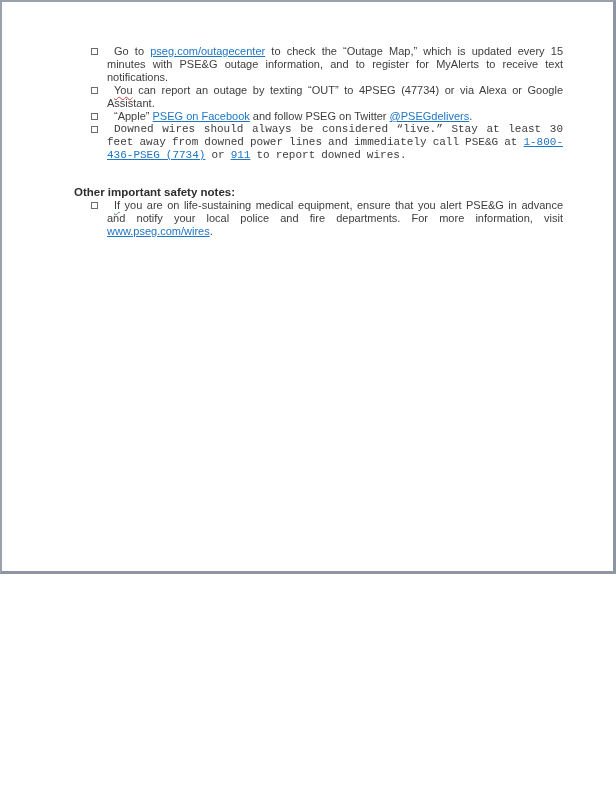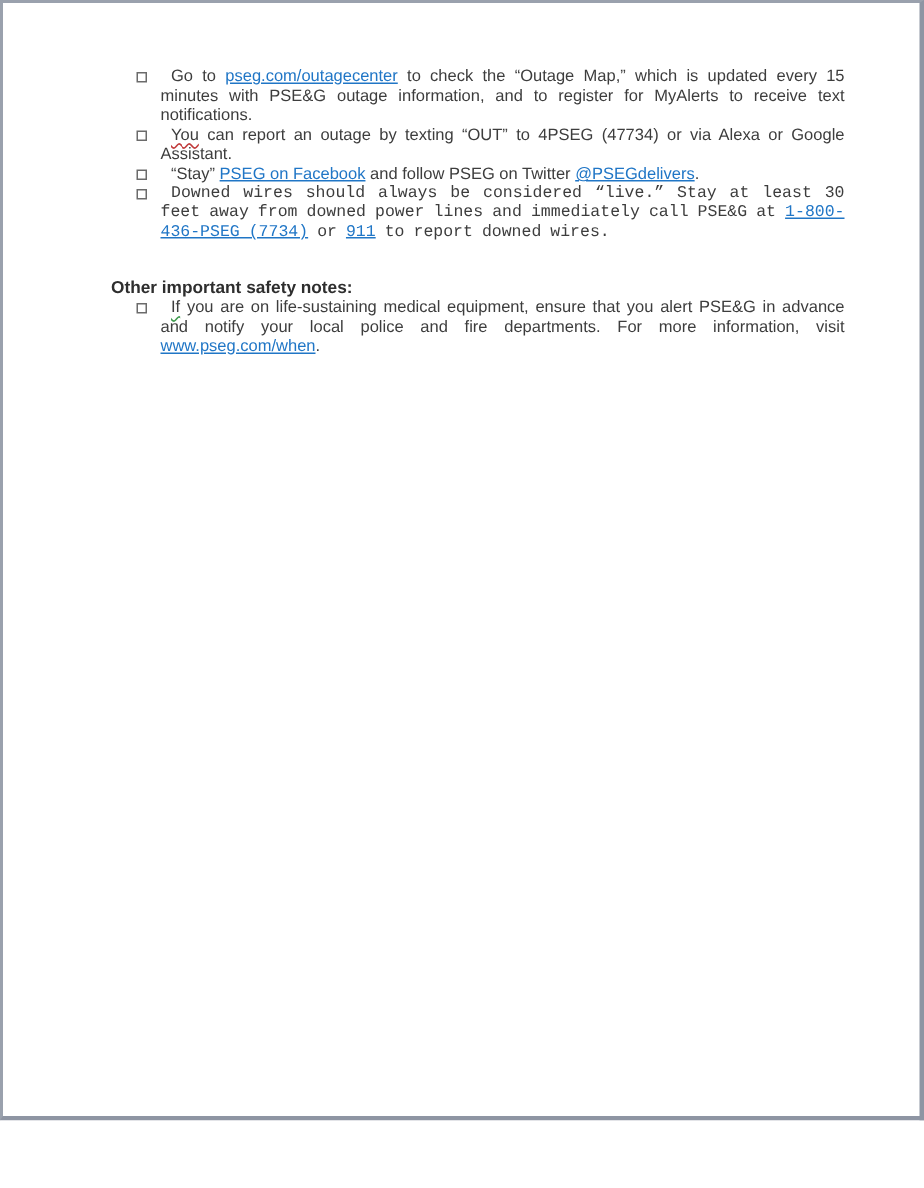--- a/index.html
+++ b/index.html
@@ -1,19 +1,19 @@
 <!DOCTYPE html>
 <html><head>
 <meta charset="utf-8">
 <style>
   html, body { margin: 0; padding: 0; background: #ffffff; }
   .page {
     position: relative;
     width: 616px;
-    height: 747px;
+    height: 574px;
     box-sizing: border-box;
     background: #ffffff;
     border-top: 2px solid #9aa1ad;
     border-left: 2px solid #9aa1ad;
     border-right: 3px solid #8e95a3;
     border-bottom: 3px solid #8e95a3;
     font-family: "Liberation Sans", "DejaVu Sans", sans-serif;
     font-size: 11px;
     line-height: 13px;
     color: #3d3d3d;
@@ -68,26 +68,26 @@
 </style>
 </head>
 <body>
 
 <div class="page">
   <div class="content">
 
     <ul class="blist">
       <li class="bitem"><span class="sq"></span><span>Go to </span><a class="doclink">pseg.com/outagecenter</a><span> to check the “Outage Map,” which is updated every 15 minutes with PSE&amp;G outage information, and to register for MyAlerts to receive text notifications.</span></li>
       <li class="bitem"><span class="sq"></span><span class="sp-red">You</span><span> can report an outage by texting “OUT” to 4PSEG (47734) or via Alexa or Google Assistant.</span></li>
-      <li class="bitem"><span class="sq"></span><span>“Stay” </span><a class="doclink">PSEG on Facebook</a><span> and follow PSEG on Twitter </span><a class="doclink">@PSEGdelivers</a><span>.</span></li>
+      <li class="bitem"><span class="sq"></span><span>“Apple” </span><a class="doclink">PSEG on Facebook</a><span> and follow PSEG on Twitter </span><a class="doclink">@PSEGdelivers</a><span>.</span></li>
     </ul>
 
     <ul class="blist">
       <li class="bitem tight"><span class="sq"></span><span>Downed wires should always be considered “live.” Stay at least 30 feet away from downed power lines and immediately call PSE&amp;G at </span><a class="doclink">1-800-436-PSEG (7734)</a><span> or </span><a class="doclink">911</a><span> to report downed wires.</span></li>
     </ul>
 
     <p class="section-heading mt-c">Other important safety notes:</p>
     <ul class="blist">
-      <li class="bitem"><span class="sq"></span><span class="sp-green">If</span><span> you are on life-sustaining medical equipment, ensure that you alert PSE&amp;G in advance and notify your local police and fire departments. For more information, visit </span><a class="doclink">www.pseg.com/when</a><span>.</span></li>
+      <li class="bitem"><span class="sq"></span><span class="sp-green">If</span><span> you are on life-sustaining medical equipment, ensure that you alert PSE&amp;G in advance and notify your local police and fire departments. For more information, visit </span><a class="doclink">www.pseg.com/wires</a><span>.</span></li>
     </ul>
 
   </div>
 </div>
 
 </body></html>

